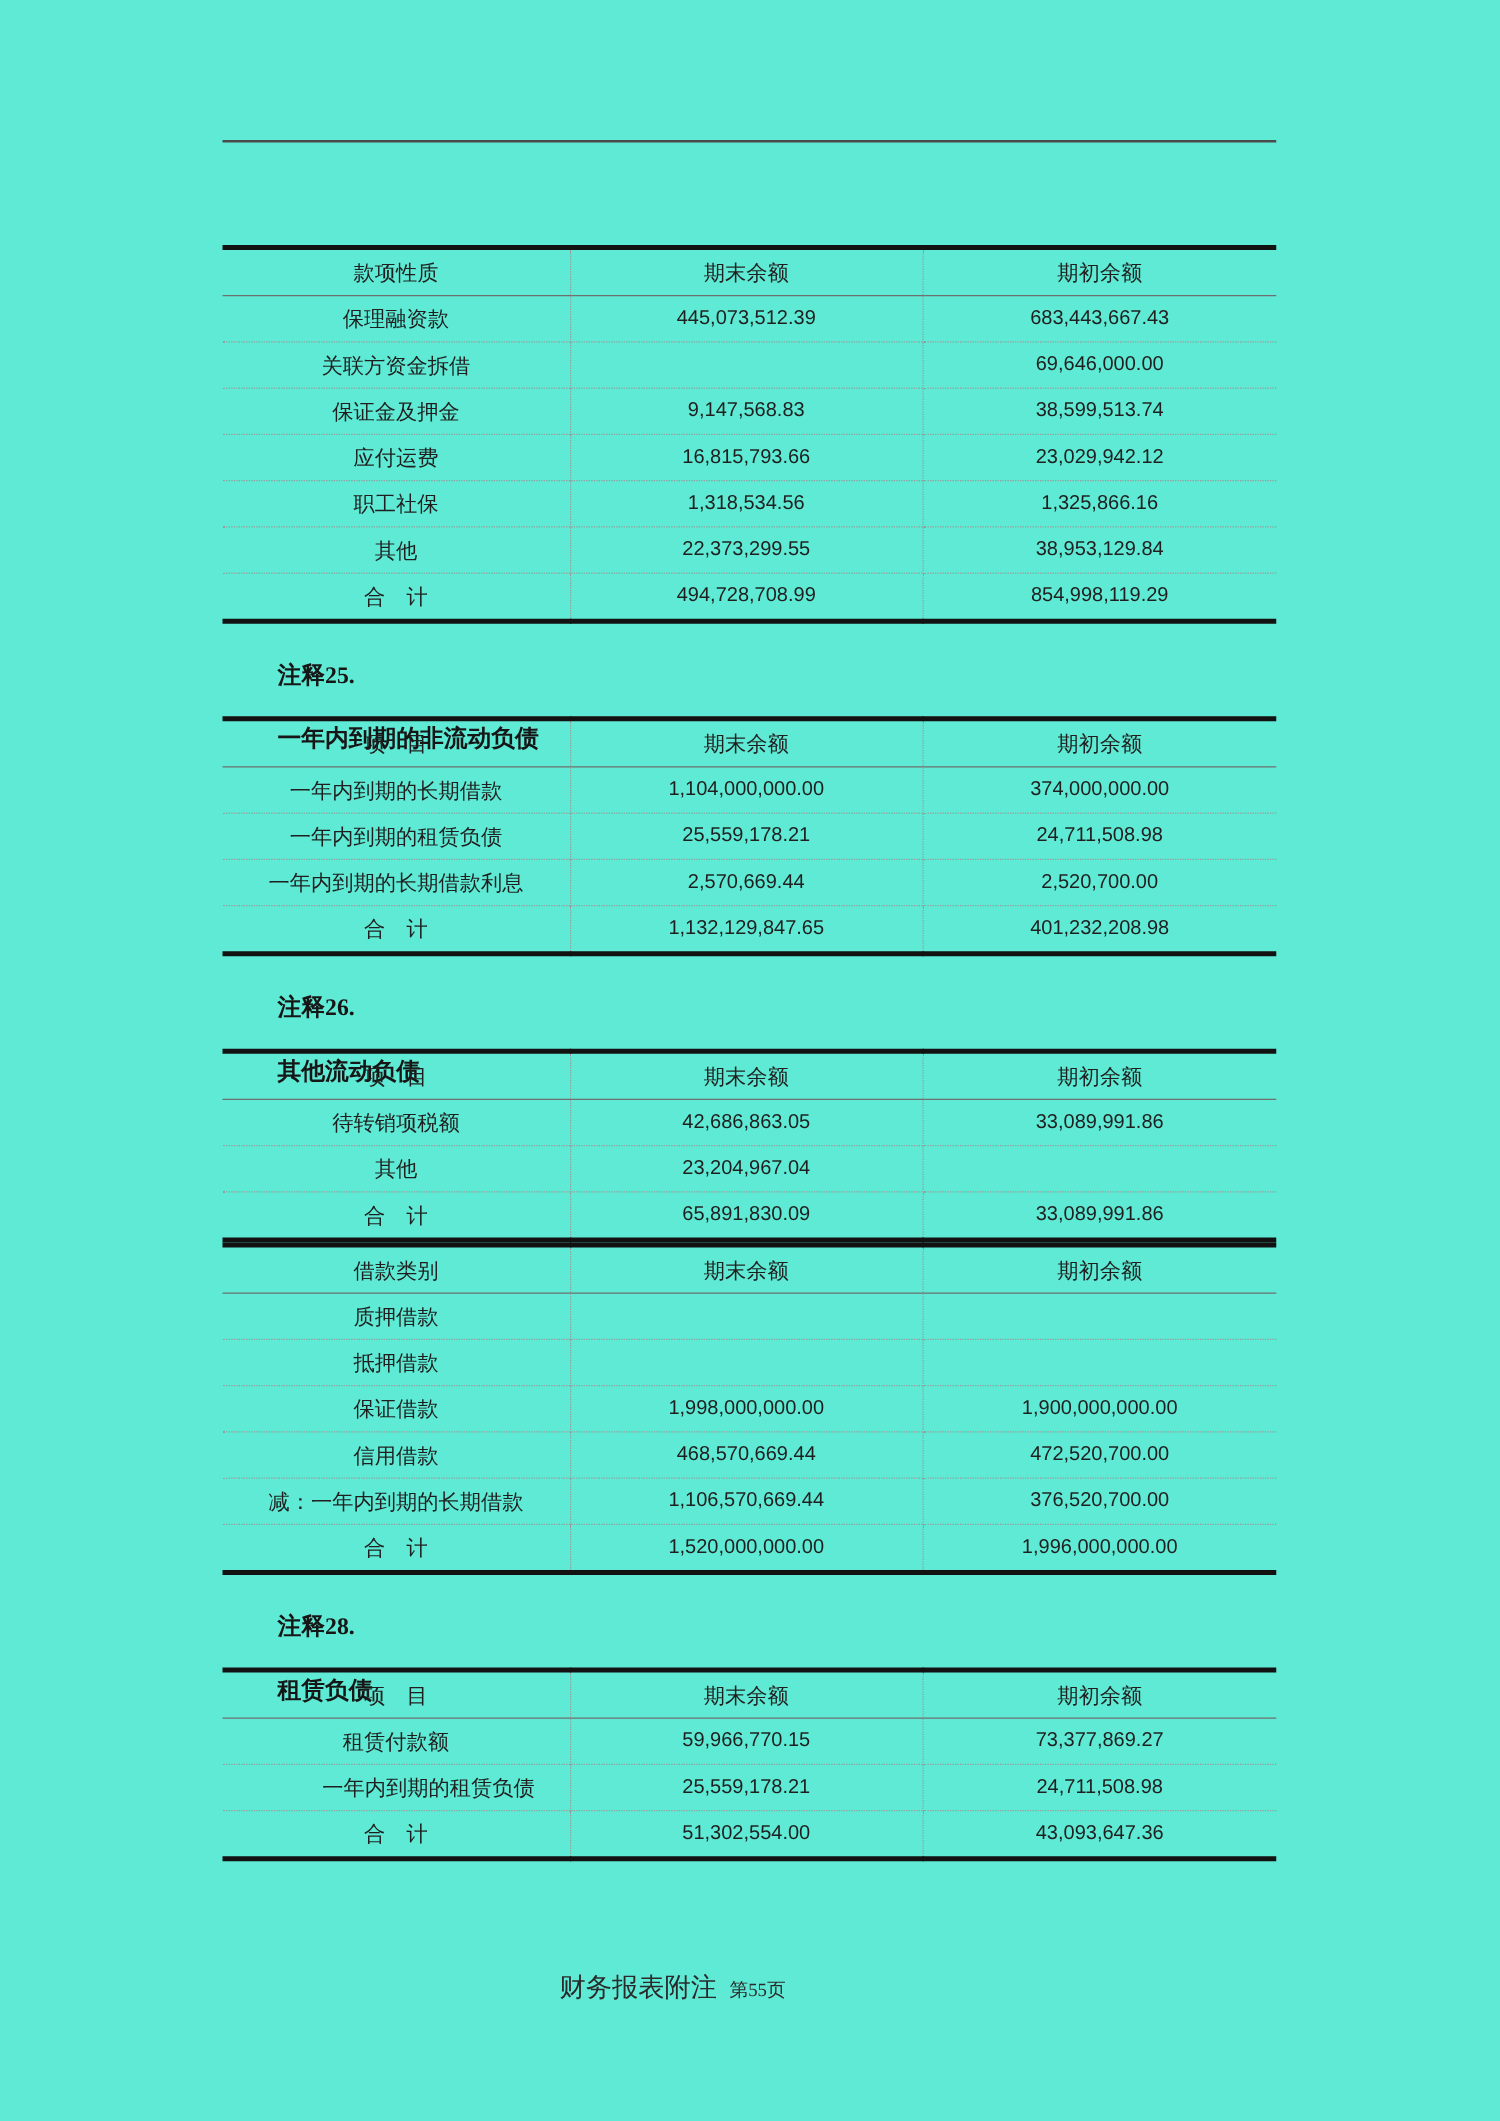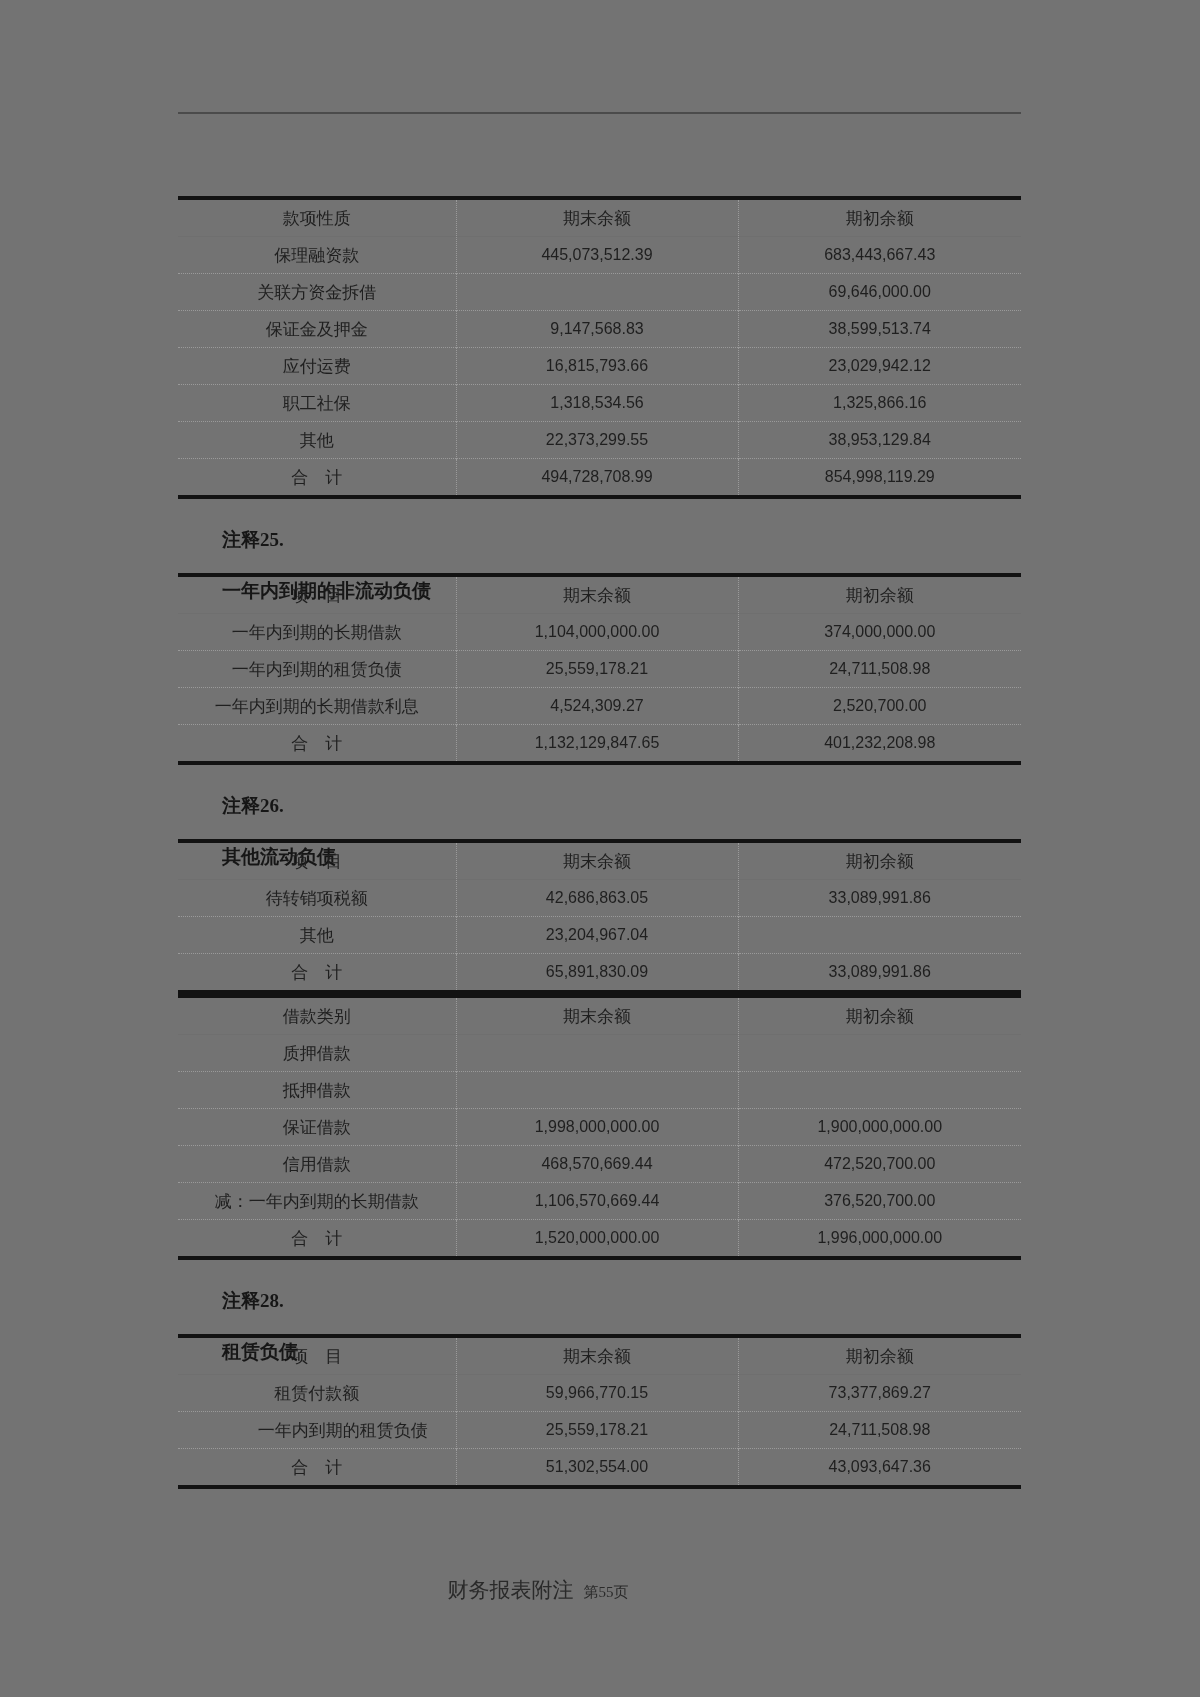--- a/index.html
+++ b/index.html
@@ -11,21 +11,21 @@
     width: 1200px;
     height: 1697px;
     position: relative;
     overflow: hidden;
     font-family: "Liberation Serif", "DejaVu Serif", serif;
     color: #1f1f1f;
   }
   .page {
     position: absolute;
     inset: 0;
-    background: #737373;
+    background: #5eead4;
   }
   .top-rule {
     position: absolute;
     left: 178px;
     top: 112px;
     width: 843px;
     height: 2px;
     background: #4b4b4b;
   }
   .content {
@@ -195,21 +195,21 @@
             <td class="num">1,104,000,000.00</td>
             <td class="num">374,000,000.00</td>
           </tr>
           <tr>
             <td class="lbl">一年内到期的租赁负债</td>
             <td class="num">25,559,178.21</td>
             <td class="num">24,711,508.98</td>
           </tr>
           <tr>
             <td class="lbl">一年内到期的长期借款利息</td>
-            <td class="num">4,524,309.27</td>
+            <td class="num">2,570,669.44</td>
             <td class="num">2,520,700.00</td>
           </tr>
           <tr class="total-row">
             <td class="lbl">合　计</td>
             <td class="num">1,132,129,847.65</td>
             <td class="num">401,232,208.98</td>
           </tr>
         </tbody>
       </table>
       <div class="note-heading">

